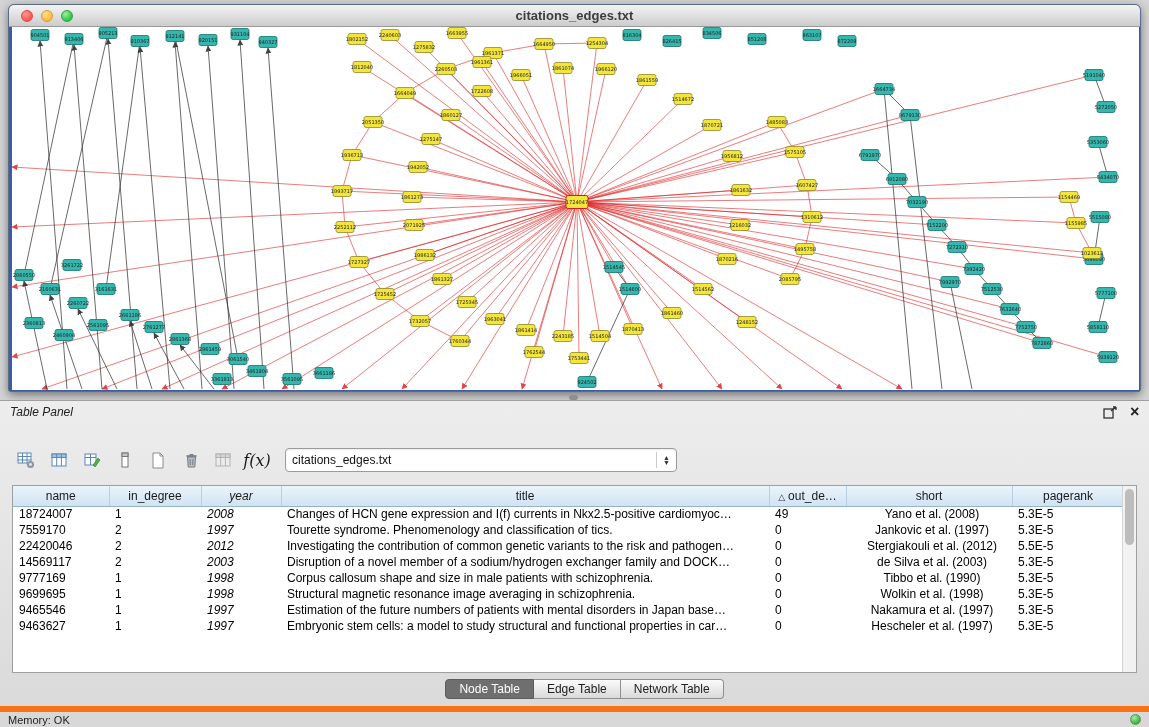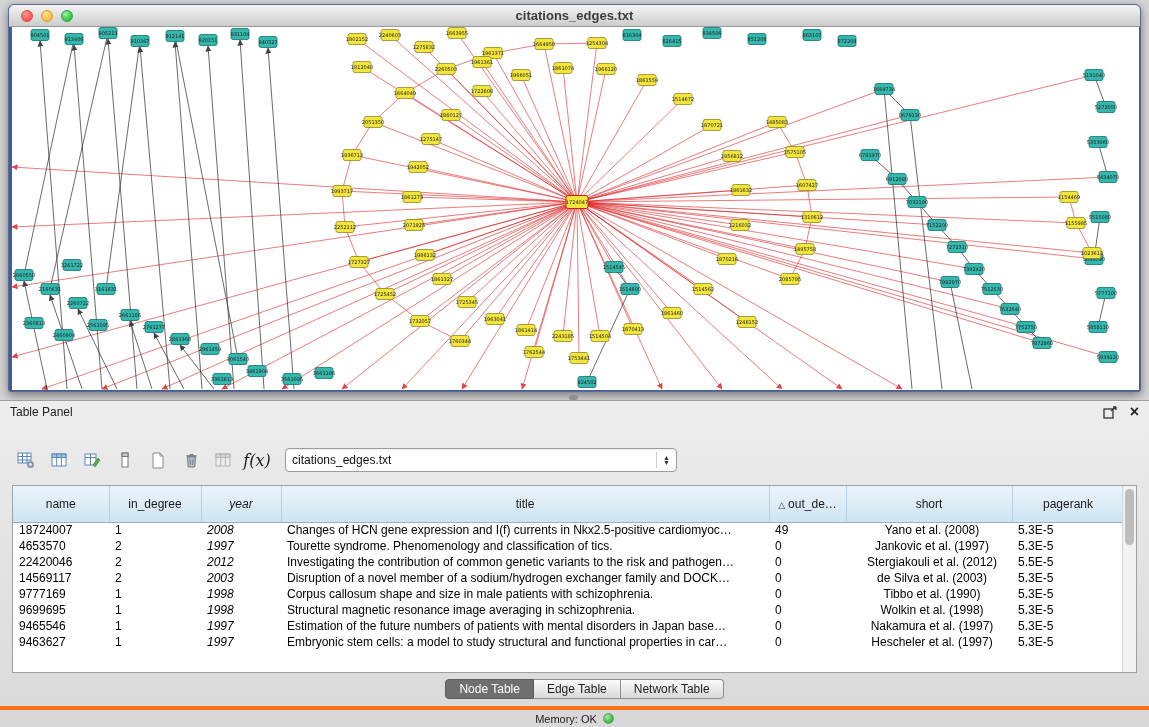--- a/index.html
+++ b/index.html
@@ -28,58 +28,58 @@
   .node-c rect { fill:#f3e53b; stroke:#cc2222; stroke-width:1; }
   .graph-canvas text { font:5px "DejaVu Sans", sans-serif; fill:#222; text-anchor:middle; }
 
   
   .divider-handle { position:absolute; left:569px; top:395px; width:9px; height:5px;
     border-radius:3px; background:#8f8f8f; }
 
   
   .table-panel { position:absolute; left:0; top:400px; width:1149px; height:306px;
     background:linear-gradient(#ededed,#dadada); border-top:1px solid #9f9f9f; }
-  .panel-header { height:22px; display:flex; align-items:center; padding:0 10px; }
+  .panel-header { height:22px; display:flex; align-items:center; padding:0 10px;font-style:italic; }
   .panel-title { font-size:12px; color:#222; }
   .panel-header-right { margin-left:auto; display:flex; align-items:center; gap:12px; }
   .panel-close { font-size:16px; font-weight:700; color:#222; line-height:14px; cursor:default; }
 
   .toolbar { position:absolute; left:14px; top:44px; height:30px; display:flex; align-items:center; gap:9px; }
   .tb-btn { width:24px; height:24px; display:flex; align-items:center; justify-content:center; border-radius:3px; }
   .fx-btn { font-family:"DejaVu Serif", serif; font-style:italic; font-size:16px; color:#1a1a1a; padding:0 4px; }
 
   .combo { position:absolute; left:285px; top:47px; width:392px; height:24px; background:#fff;
     border:1px solid #9b9b9b; border-radius:4px; display:flex; align-items:center; padding:0 6px;
     box-shadow:inset 0 1px 2px rgba(0,0,0,.08); }
   .combo-value { font-size:12px; color:#111; flex:1; }
   .combo-arrows { display:flex; flex-direction:column; align-items:center; line-height:5px; font-size:7px; color:#333; padding-left:6px; border-left:1px solid #ccc; height:16px; justify-content:center; }
 
   .table-wrap { position:absolute; left:12px; top:84px; width:1125px; height:188px;
     background:#fff; border:1px solid #9f9f9f; overflow:hidden; }
   table.data { border-collapse:collapse; table-layout:fixed; width:1111px; }
-  table.data th { height:36px; font-size:12px; font-weight:400; color:#1a1a1a; text-align:center;
+  table.data th { height:20px; font-size:12px; font-weight:400; color:#1a1a1a; text-align:center;
     background:linear-gradient(#eaf4fb,#cfe3f2); border-right:1px solid #b7cfe0; border-bottom:1px solid #95b4ca;
     overflow:hidden; white-space:nowrap; }
   table.data td { height:16px; font-size:12px; color:#000; padding-left:6px; white-space:nowrap; overflow:hidden; }
   .c0{width:96px;} .c1{width:92px;} .c2{width:80px;font-style:italic;} .c3{width:488px;} .c4{width:77px;} .c5{width:166px;} .c6{width:112px;}
   td.c1{padding-left:10px;} td.c2{padding-left:24px;} td.c5{text-align:center; padding-left:0;}
   .sort-glyph { font-size:9px; margin-right:3px; color:#333; }
   .vscroll { position:absolute; right:0; top:0; width:14px; height:100%; background:#f2f2f2; border-left:1px solid #d5d5d5; }
   .vthumb { position:absolute; left:2px; top:3px; width:9px; height:56px; border-radius:5px; background:#bdbdbd; }
 
   .tabbar { position:absolute; left:0; top:278px; width:100%; display:flex; justify-content:center;padding-left:20px; }
   .tab-btn { height:20px; font-size:12px; padding:0 13px; border:1px solid #8f8f8f; border-left-width:0;
     background:linear-gradient(#fbfbfb,#d9d9d9); color:#222; display:flex; align-items:center; }
   .tab-btn:first-child { border-left-width:1px; border-radius:4px 0 0 4px; }
   .tab-btn:last-child { border-radius:0 4px 4px 0; }
   .tab-btn.active { background:#6f6f6f; color:#fff; border-color:#5c5c5c; }
 
   
   .status-bar { position:absolute; left:0; top:706px; width:1149px; height:21px;
-    background:#d8d8d8; border-top:4px solid #f97316; display:flex; align-items:center; justify-content:center; padding:0 8px; gap:6px; }
+    background:#d8d8d8; border-top:6px solid #f97316; display:flex; align-items:center; justify-content:space-between; padding:0 8px; gap:6px; }
   .mem-label { font-size:11px; color:#222; }
   .mem-dot { width:11px; height:11px; border-radius:50%; border:1px solid #6c8f6c;
     background:radial-gradient(circle at 35% 30%, #a8eba8, #3dbb3d 65%, #2e9b2e); }
 </style>
 </head>
 <body>
 
 <div class="graph-window">
   <div class="titlebar">
     <div class="lights">
@@ -816,21 +816,21 @@
           <tr>
             <td class="c0">18724007</td>
             <td class="c1">1</td>
             <td class="c2">2008</td>
             <td class="c3">Changes of HCN gene expression and I(f) currents in Nkx2.5-positive cardiomyoc…</td>
             <td class="c4">49</td>
             <td class="c5">Yano et al. (2008)</td>
             <td class="c6">5.3E-5</td>
           </tr>
           <tr>
-            <td class="c0">4653570</td>
+            <td class="c0">7559170</td>
             <td class="c1">2</td>
             <td class="c2">1997</td>
             <td class="c3">Tourette syndrome. Phenomenology and classification of tics.</td>
             <td class="c4">0</td>
             <td class="c5">Jankovic et al. (1997)</td>
             <td class="c6">5.3E-5</td>
           </tr>
           <tr>
             <td class="c0">22420046</td>
             <td class="c1">2</td>

